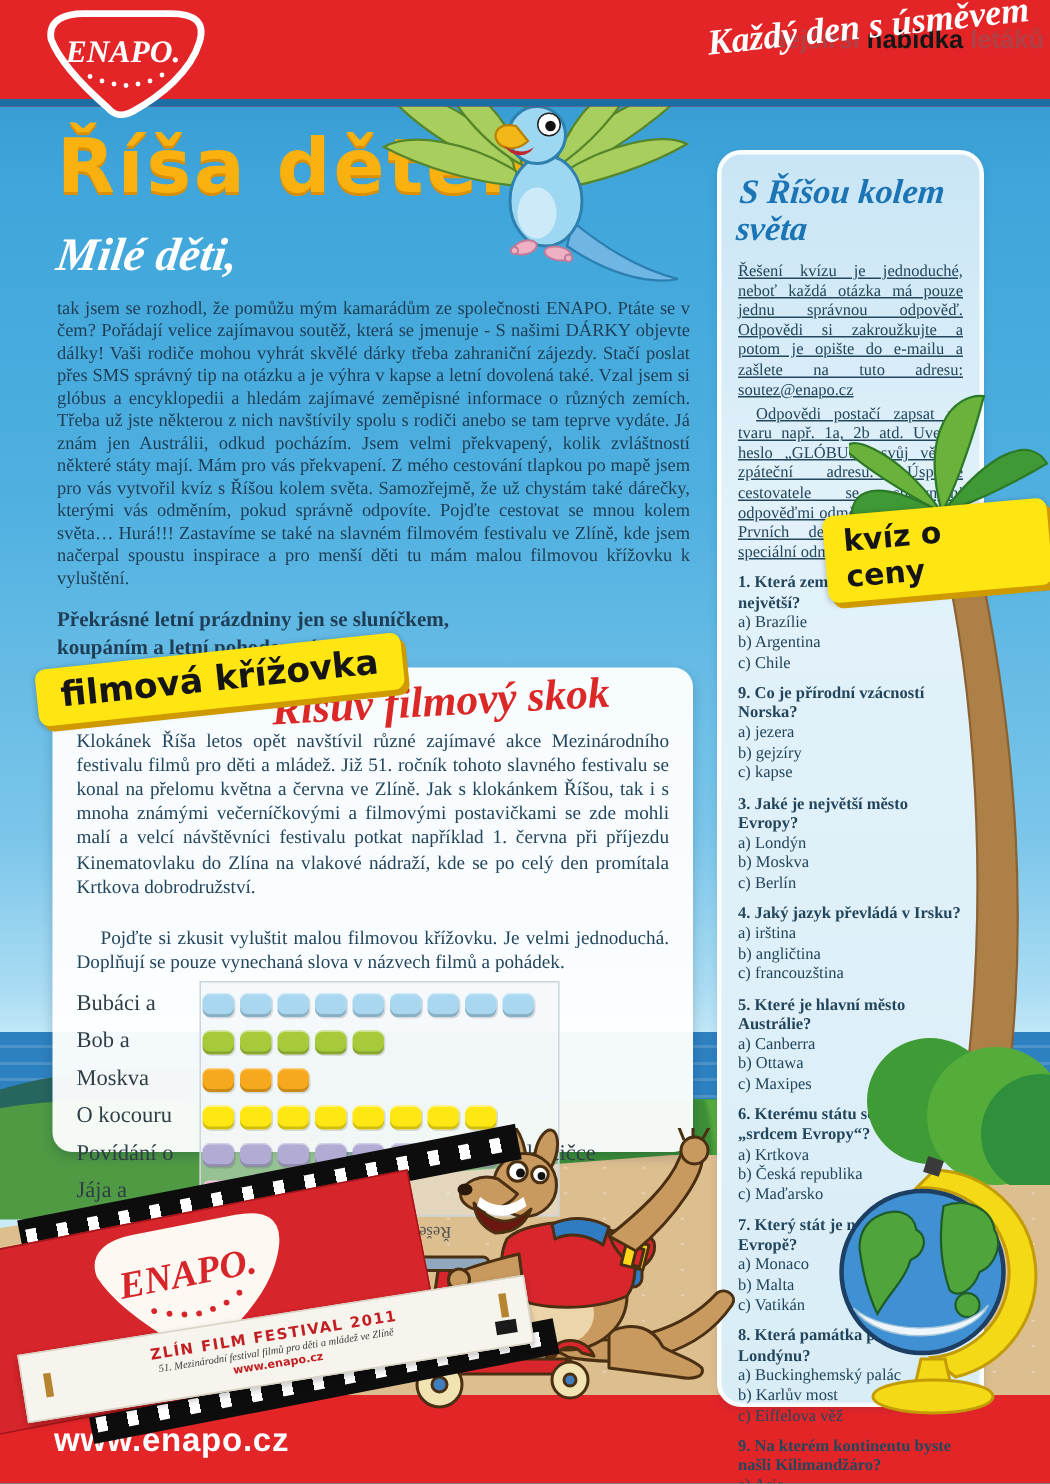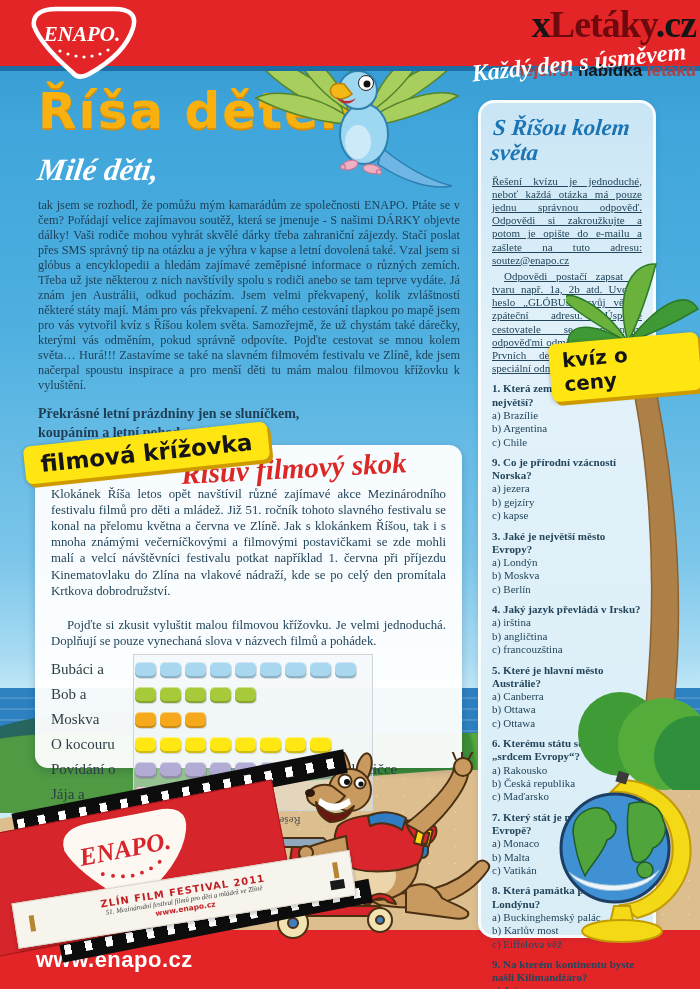--- a/index.html
+++ b/index.html
@@ -112,21 +112,20 @@
         <circle cx="44" cy="49" r="1.6"></circle>
         <circle cx="52" cy="51" r="1.6"></circle>
       <circle cx="60" cy="52" r="1.6"></circle>
         <circle cx="68" cy="51" r="1.6"></circle>
         <circle cx="76" cy="49" r="1.6"></circle>
         <circle cx="84" cy="45" r="1.6"></circle>
     </g>
   </svg>
 
   <div class="watermark">
-    <div class="wm-site"><span class="wm-x">x</span><span>Letáky</span><span class="wm-cz">.cz</span></div>
     <div class="wm-tagline">Každý den s úsměvem</div>
     <div class="wm-subline"><span class="p1">nejširší </span><span class="p2">nabídka</span><span class="p3"> letáků</span></div>
   </div>
 
   <svg class="parrot" width="215" height="152" viewBox="0 0 215 152">
     <g fill="#a8cf5e" stroke="#57862a" stroke-width="1.5">
       <path d="M128,62 C150,30 185,12 208,16 C190,34 155,58 128,70 Z"></path>
       <path d="M128,68 C158,48 196,40 212,48 C188,62 152,74 126,78 Z"></path>
       <path d="M126,56 C138,26 160,6 178,4 C168,26 146,50 124,64 Z"></path>
       <path d="M96,60 C70,26 34,10 12,14 C28,34 64,58 98,70 Z"></path>
@@ -190,25 +189,25 @@
         <div class="question">
           <div class="q-head">4. Jaký jazyk převládá v Irsku?</div>
           <div class="q-opt">a) irština</div>
           <div class="q-opt">b) angličtina</div>
           <div class="q-opt">c) francouzština</div>
         </div>
         <div class="question">
           <div class="q-head">5. Které je hlavní město Austrálie?</div>
           <div class="q-opt">a) Canberra</div>
           <div class="q-opt">b) Ottawa</div>
-          <div class="q-opt">c) Ottawa</div>
+          <div class="q-opt">c) Maxipes</div>
         </div>
         <div class="question">
           <div class="q-head">6. Kterému státu se říká, že je „srdcem Evropy“?</div>
-          <div class="q-opt">a) Rakousko</div>
+          <div class="q-opt">a) Krtkova</div>
           <div class="q-opt">b) Česká republika</div>
           <div class="q-opt">c) Maďarsko</div>
         </div>
         <div class="question">
           <div class="q-head">7. Který stát je nejmenší v Evropě?</div>
           <div class="q-opt">a) Monaco</div>
           <div class="q-opt">b) Malta</div>
           <div class="q-opt">c) Vatikán</div>
         </div>
         <div class="question">

